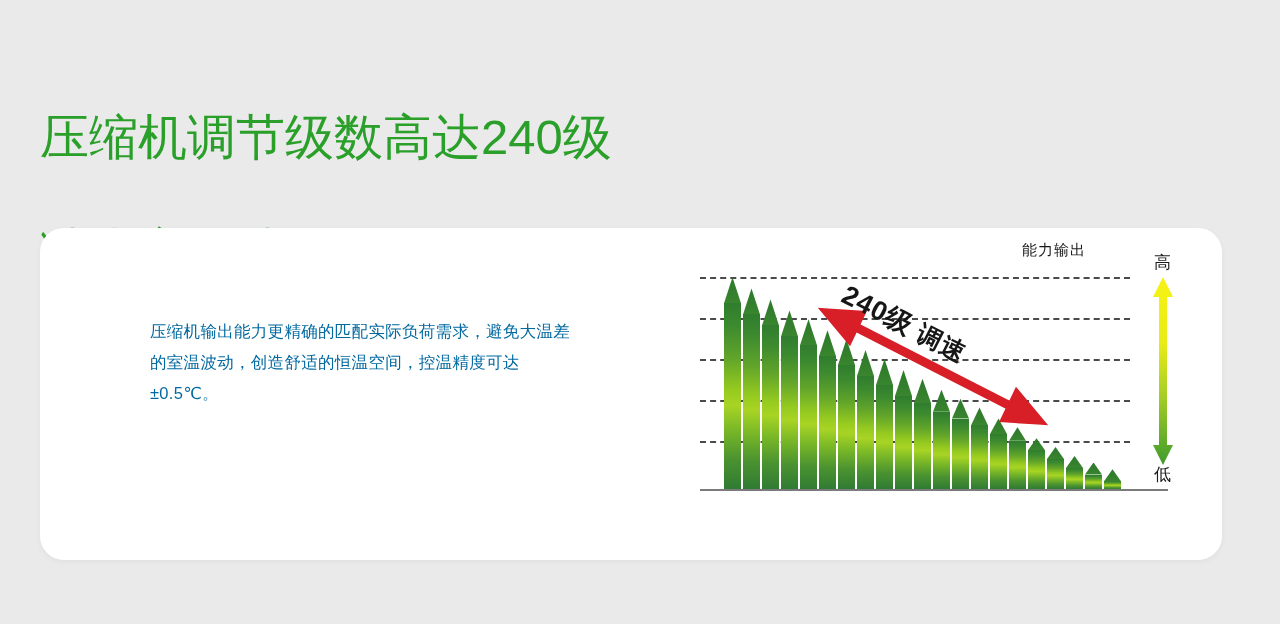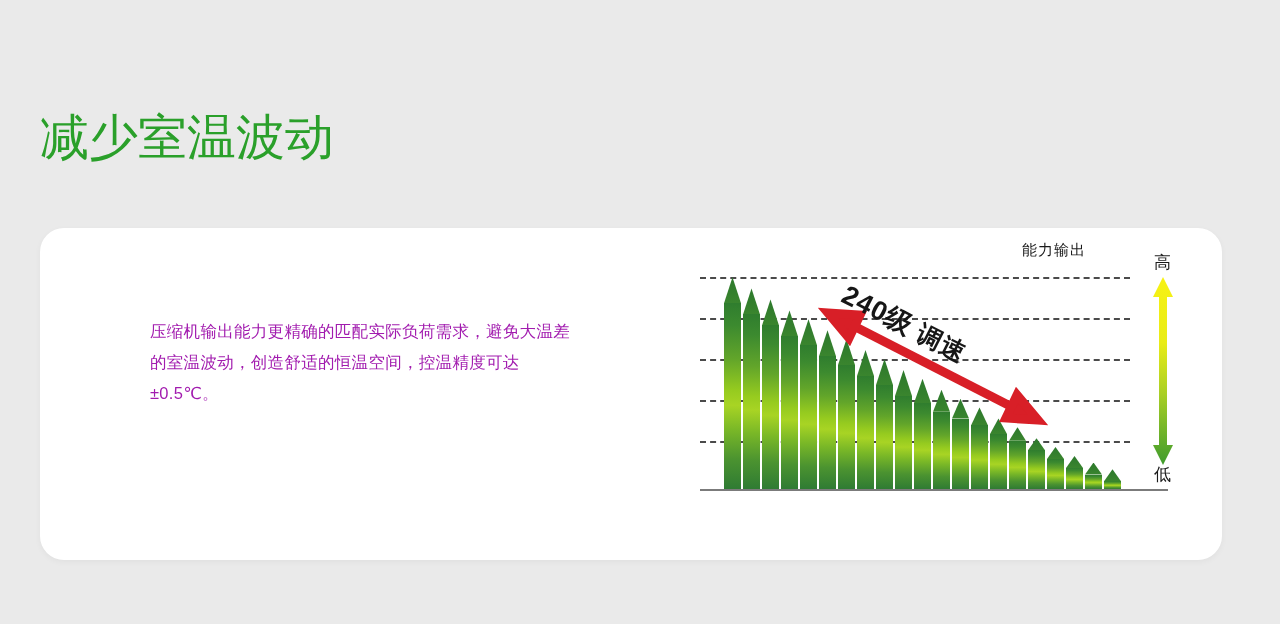--- a/index.html
+++ b/index.html
@@ -31,21 +31,21 @@
     width:1182px;height:332px;
     background:#ffffff;
     border-radius:24px;
     box-shadow:0 2px 6px rgba(0,0,0,0.045);
   }
 
   
   .bodytext{
     position:absolute;left:110px;top:88px;
     width:420px;
-    color:#a21caf;
+    color:#0369a1;
     font-size:16.5px;
     line-height:31px;
     letter-spacing:0.3px;
   }
 
   
   .chart{
     position:absolute;left:612px;top:9px;
     width:530px;height:290px;
   }
@@ -112,20 +112,21 @@
     letter-spacing:1px;
   }
   .redlabel .num{font-size:27px;}
 </style>
 </head>
 <body>
 
 <div class="page">
 
   <div class="heading">
+    <span class="ln">压缩机调节级数高达240级</span>
     <span class="ln">减少室温波动</span>
   </div>
 
   <div class="card">
 
     <div class="bodytext">压缩机输出能力更精确的匹配实际负荷需求，避免大温差的室温波动，创造舒适的恒温空间，控温精度可达±0.5℃。</div>
 
     <div class="chart">
 
       <div class="cap-label">能力输出</div>

